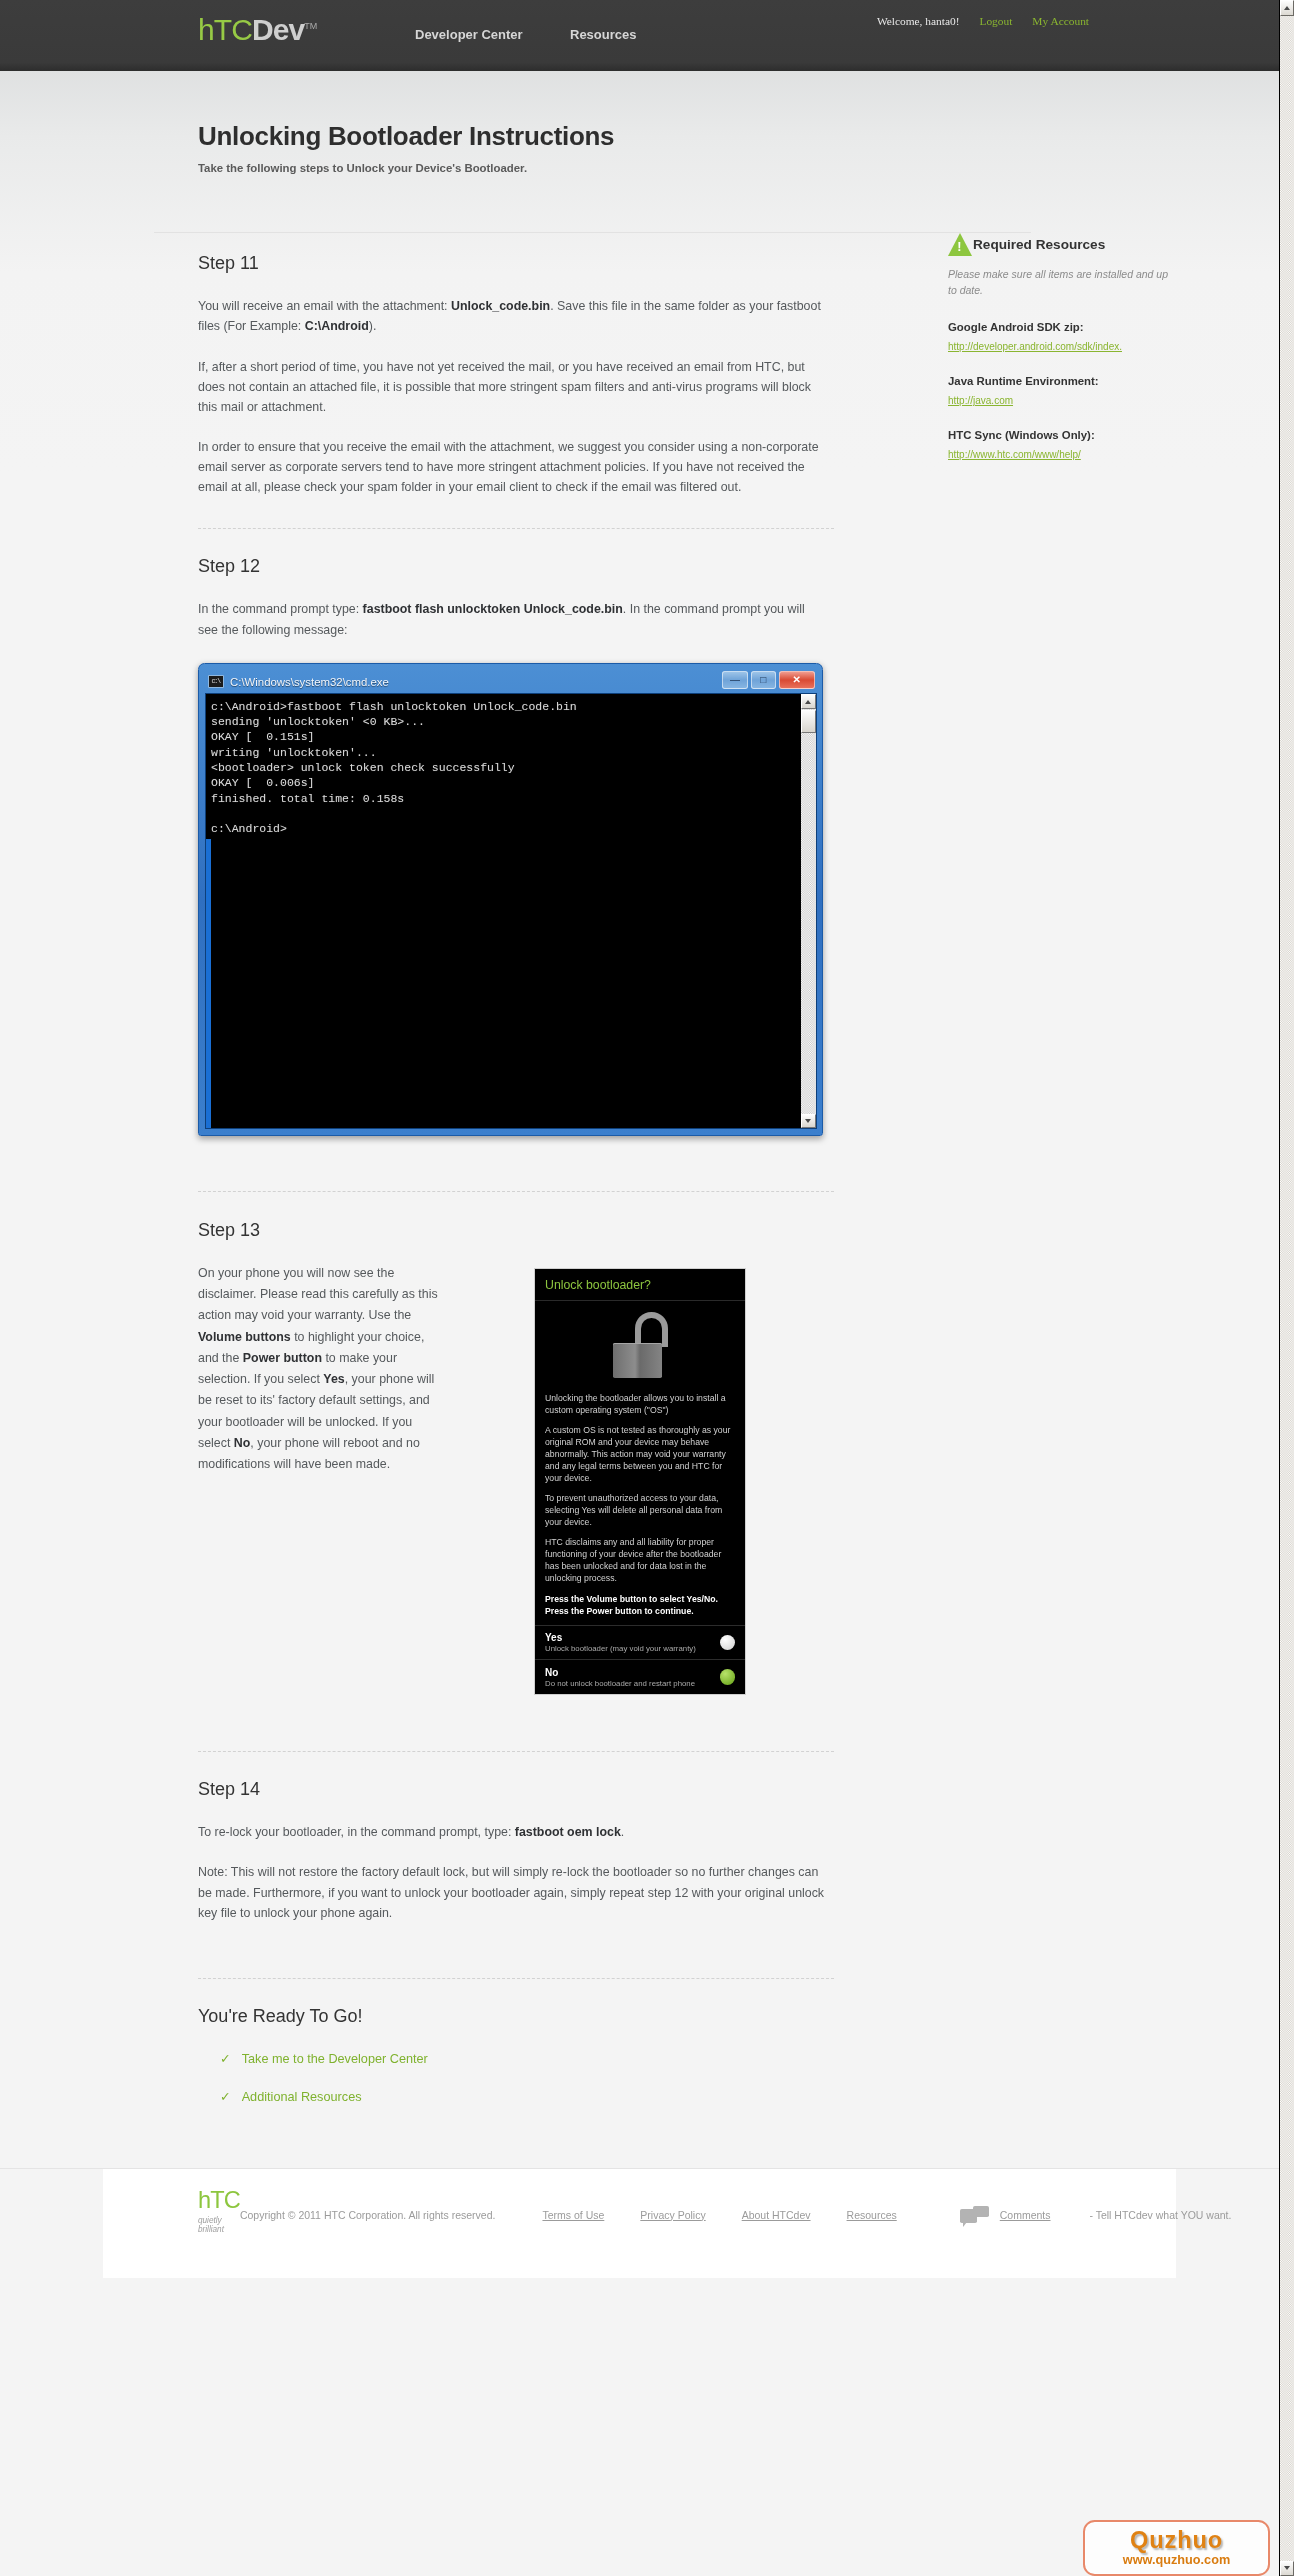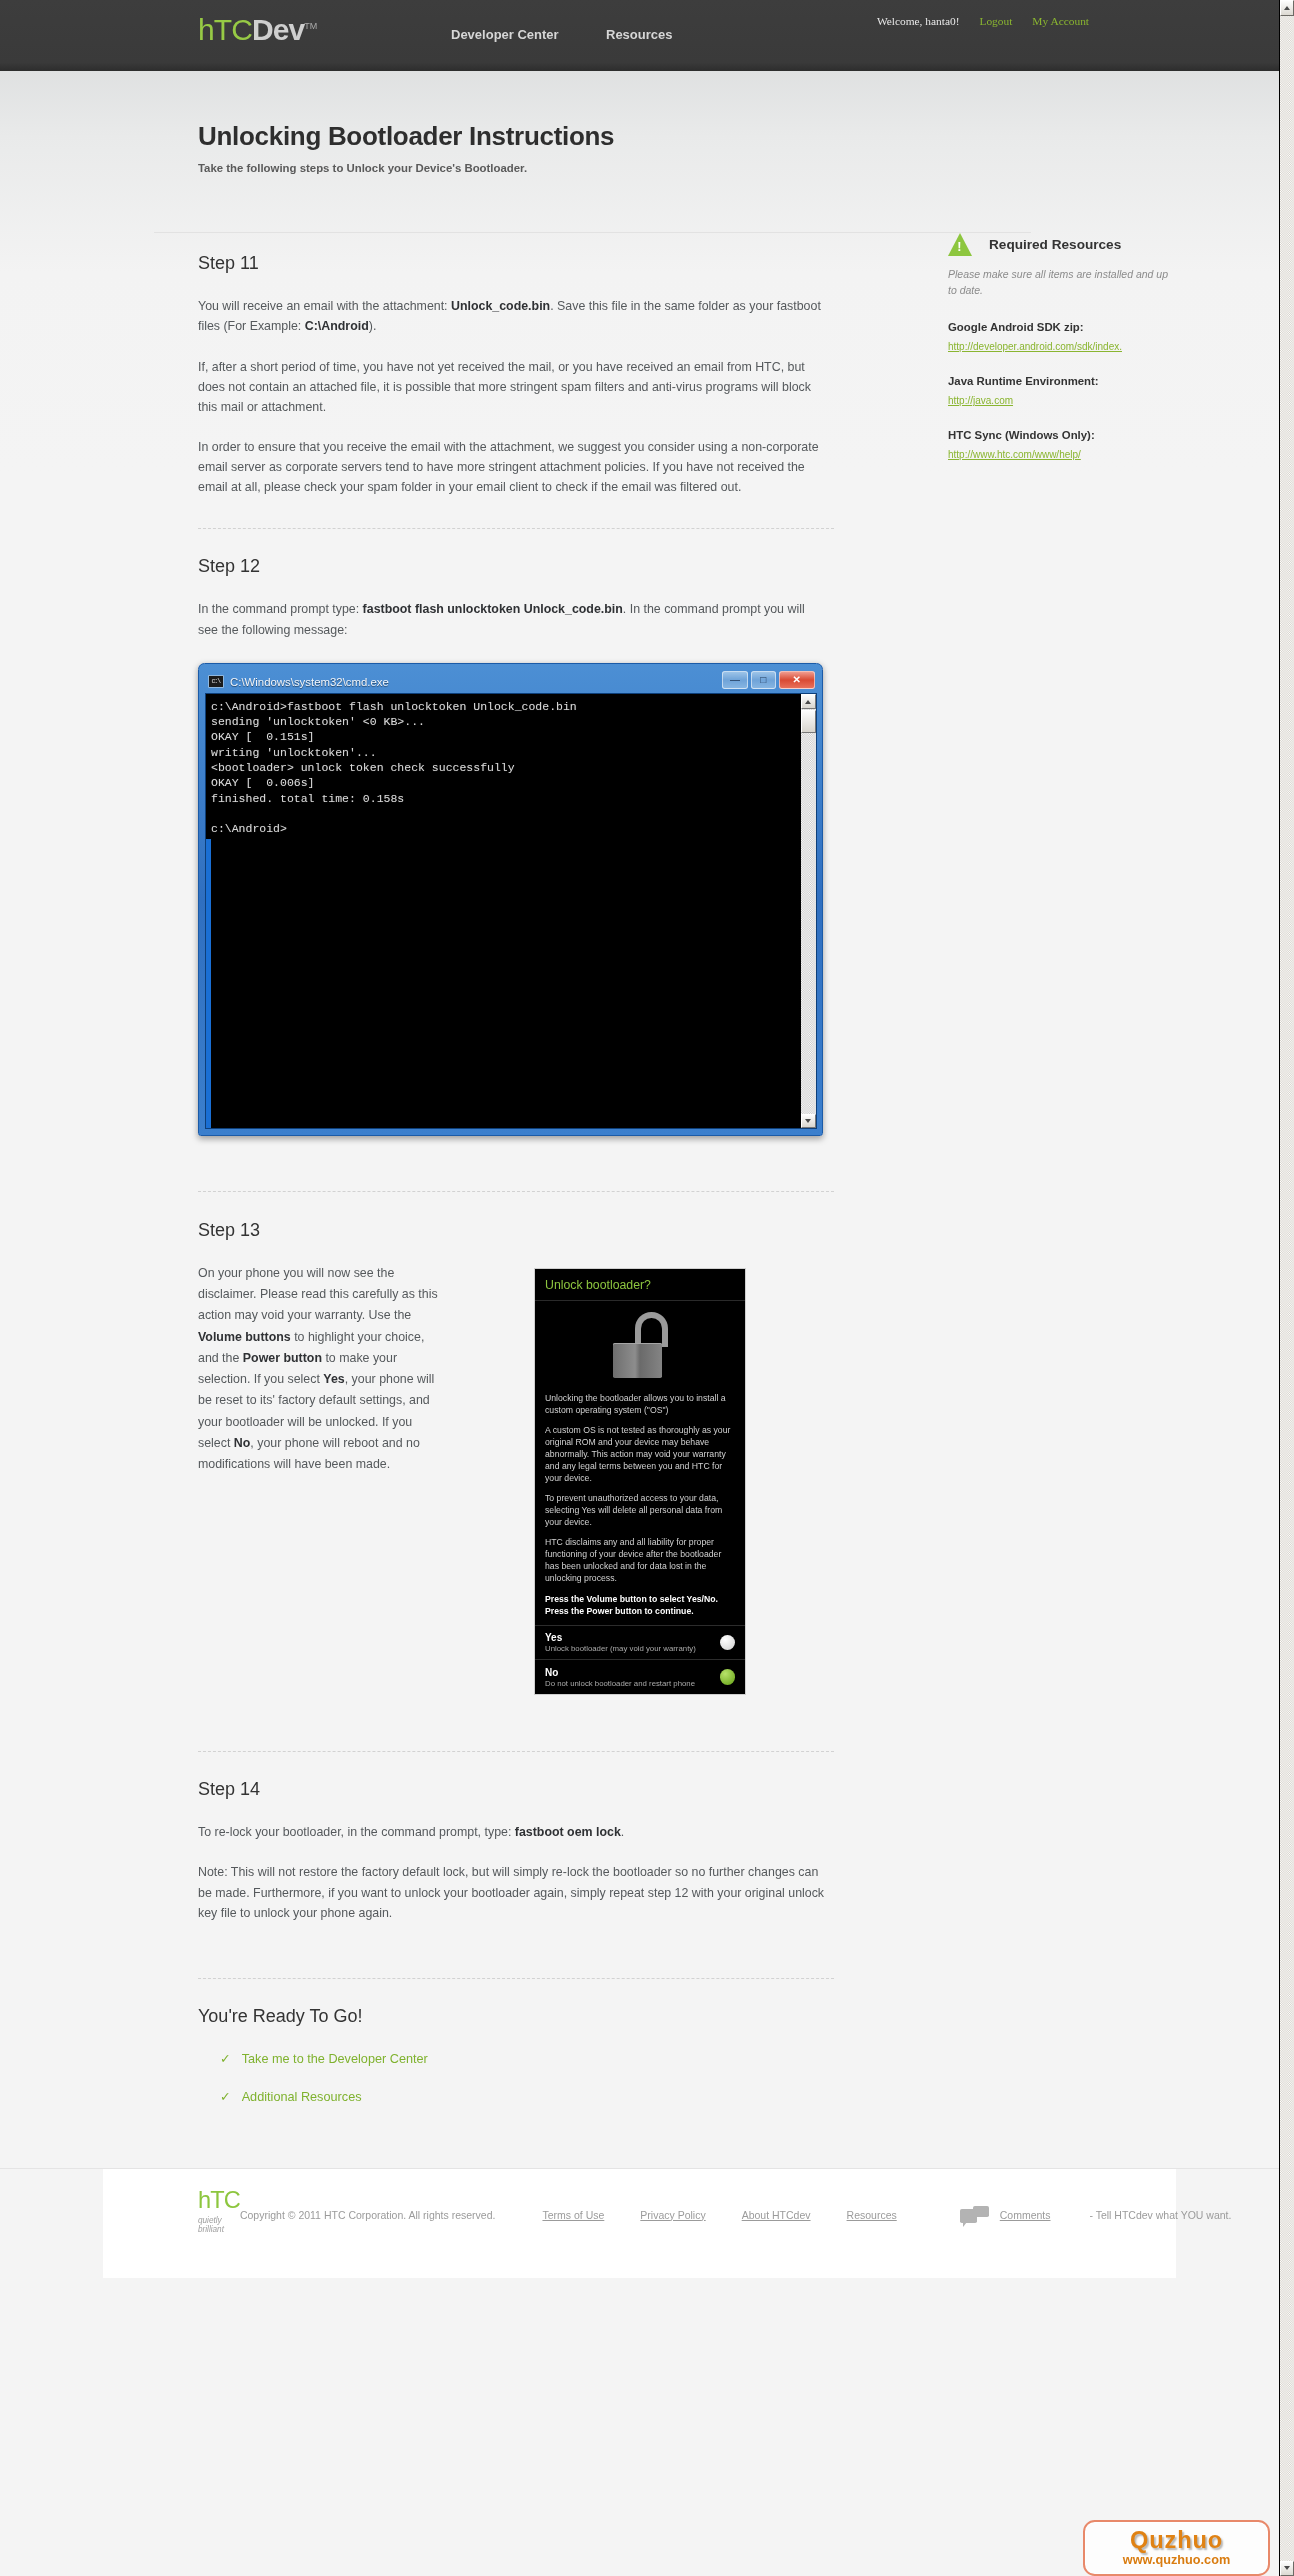--- a/index.html
+++ b/index.html
@@ -60,21 +60,21 @@
     position: absolute; left: 95px; top: 14.5px;
     font-size: 30px; font-weight: bold; letter-spacing: -0.9px;
     white-space: nowrap; line-height: 1;
   }
   #logo .htc { color: #97ca45; font-weight: 500; }
   #logo .dev { color: #cfcfcf; }
   #logo .tm { color: #aaa; font-size: 9px; vertical-align: super; font-weight: normal; letter-spacing: 0; }
   .navlink {
     position: absolute; top: 27px;
     color: #d6d6d6; font-size: 13px; font-weight: bold;
-    text-decoration: none; white-space: nowrap; margin-left: 36px;
+    text-decoration: none; white-space: nowrap;
   }
   #nav-devcenter { left: 312px; }
   #nav-resources { left: 467px; }
 
   #userbox { position: absolute; top: 12px; right: 87px; white-space: nowrap; font-family: Liberation Serif, serif; }
   #userbox .welcome { color: #e8e8e8; font-size: 11.4px; }
   #userbox a { color: #8ab530; font-size: 11.4px; text-decoration: none; margin-left: 20px; }
 
   
   #titleband {
@@ -110,21 +110,21 @@
     margin-bottom: 20px; max-width: 627px;
   }
   .para b { color: #2f3134; font-weight: bold; }
 
   .divider {
     width: 636px; margin: 31px 0 7.3px 0;
     border-top: 0.9px dashed #d2d2d2;
   }
 
   
-  #side-head { display: flex; align-items: center; gap: 17px; }
+  #side-head { display: flex; align-items: center; gap: 1px; }
   .warn-tri {
     width: 0; height: 0;
     border-left: 12.7px solid transparent;
     border-right: 12.7px solid transparent;
     border-bottom: 23px solid #8dc63f;
     position: relative;
   }
   .warn-tri::after {
     content: "!";
     position: absolute; left: -2.7px; top: 7.3px;

